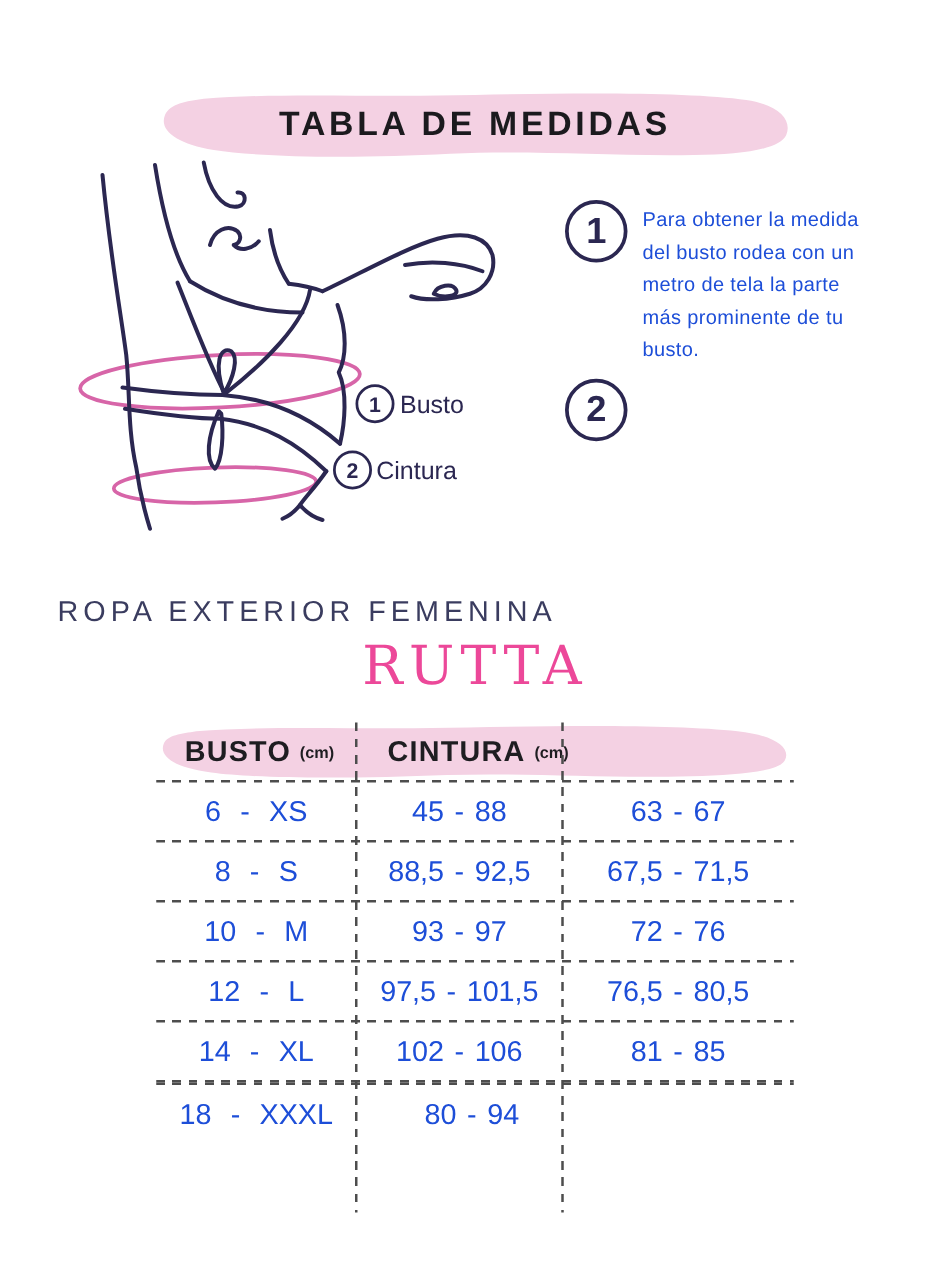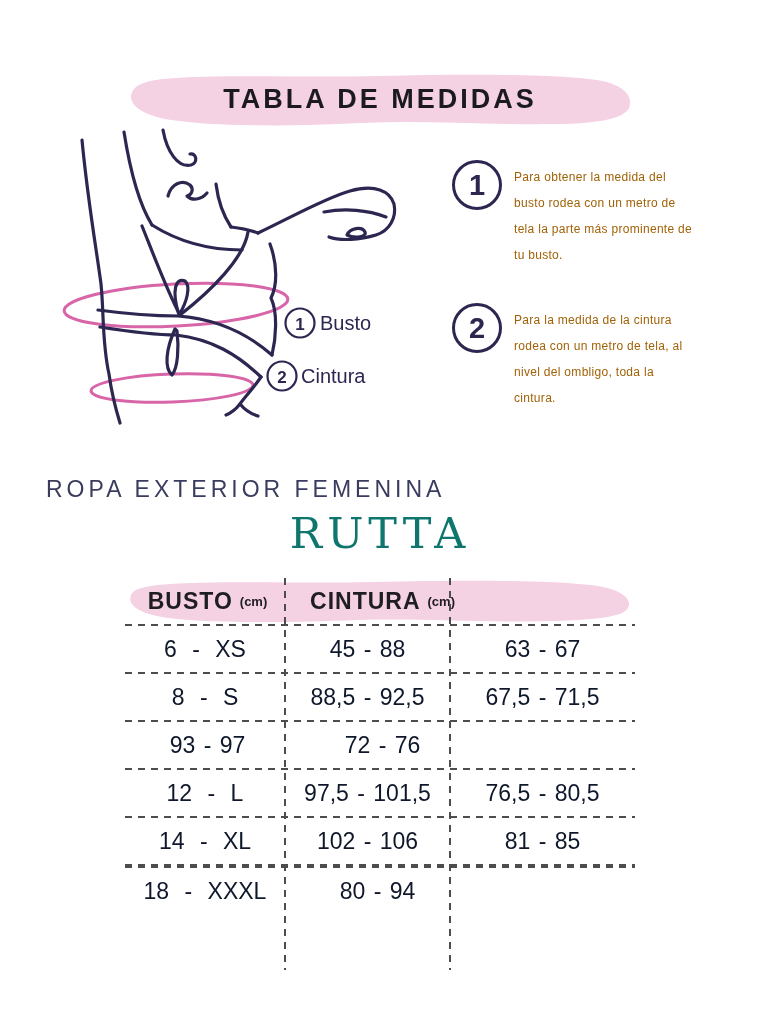--- a/index.html
+++ b/index.html
@@ -18,40 +18,40 @@
   .nv{fill:none;stroke:#2b2751;stroke-width:3.2;stroke-linecap:round;stroke-linejoin:round;}
   .pk{fill:none;stroke:#d765a8;stroke-width:3;}
   .lbl-circ{fill:none;stroke:#2b2751;stroke-width:2.2;}
   .lbl-num{font-family:"Liberation Sans",sans-serif;font-size:17px;font-weight:bold;fill:#2b2751;text-anchor:middle;}
   .lbl-txt{font-family:"Liberation Sans",sans-serif;font-size:20px;fill:#2b2751;}
 
   
   .instr-circle{position:absolute;width:44px;height:44px;border:3px solid #2b2751;border-radius:50%;
         display:flex;align-items:center;justify-content:center;
         font-size:29px;font-weight:bold;color:#2b2751;}
-  .instr-text{position:absolute;width:182px;font-size:12px;line-height:26px;color:#a16207;
+  .instr-text{position:absolute;width:182px;font-size:16px;line-height:26px;color:#1d4ed8;
         letter-spacing:0.3px;}
 
   
   .category{position:absolute;left:0;top:476px;width:760px;text-align:left;
         font-size:23px;letter-spacing:4px;color:#3a3c5f;padding-left:46px;}
   .brand{position:absolute;left:0;top:508px;width:760px;text-align:center;
-        font-family:"DejaVu Serif","Liberation Serif",serif;font-size:43px;letter-spacing:5px;color:#0f766e;}
+        font-family:"DejaVu Serif","Liberation Serif",serif;font-size:43px;letter-spacing:5px;color:#ec4899;}
 
   
   .size-table{position:absolute;left:125px;top:578px;width:510px;}
   .thead{position:relative;height:46px;display:flex;}
   .thead svg{position:absolute;inset:0;}
   .hcell{position:relative;display:flex;align-items:center;justify-content:center;
         font-size:23px;font-weight:bold;color:#1e1d21;letter-spacing:1px;}
   .unit{font-size:13px;font-weight:bold;margin-left:7px;letter-spacing:0;}
   .c1{width:160px;} .c2{width:165px;} .c3{width:185px;}
   .hline{height:2px;background-image:repeating-linear-gradient(90deg,#4d4d4d 0,#4d4d4d 7px,transparent 7px,transparent 13px);}
   .trow{display:flex;height:46px;}
-  .tcell{display:flex;align-items:center;justify-content:center;font-size:23px;color:#0f172a;}
+  .tcell{display:flex;align-items:center;justify-content:center;font-size:23px;color:#1d4ed8;}
   .trow .c1{word-spacing:9px;}
   .trow .c2,.trow .c3{word-spacing:2px;}
   .stub{height:12px;}
   .vline{position:absolute;top:0;width:2px;height:392px;
         background-image:repeating-linear-gradient(180deg,#4d4d4d 0,#4d4d4d 7px,transparent 7px,transparent 13px);}
 </style>
 </head>
 <body>
 
 <div class="page">
@@ -99,21 +99,20 @@
   </div>
 
   <div class="instr-circle" style="left:452px;top:160px;">
     <span>1</span>
   </div>
   <div class="instr-text" style="left:514px;top:164px;">Para obtener la medida del busto rodea con un metro de tela la parte más prominente de tu busto.</div>
 
   <div class="instr-circle" style="left:452px;top:303px;">
     <span>2</span>
   </div>
-  <div class="instr-text" style="left:514px;top:307px;">Para la medida de la cintura rodea con un metro de tela, al nivel del ombligo, toda la cintura.</div>
 
   <div class="category">ROPA EXTERIOR FEMENINA</div>
   <div class="brand">RUTTA</div>
 
   <div class="size-table">
     <div class="thead">
       <svg viewBox="0 0 510 46" preserveAspectRatio="none">
         <path fill="#f4d1e3" d="M32,7 C95,2 165,6 250,4 C340,2 420,2 465,7 C494,10 508,20 503,30 C499,39 468,42 428,43 C358,45 298,40 233,42 C158,45 80,45 44,40 C14,36 2,27 6,17 C9,10 20,9 32,7 Z"></path>
       </svg>
       <div class="hcell c2">
@@ -135,20 +134,21 @@
 
     <div class="hline"></div>
     <div class="trow">
       <div class="tcell c1">8 - S</div>
       <div class="tcell c2">88,5 - 92,5</div>
       <div class="tcell c3">67,5 - 71,5</div>
     </div>
 
     <div class="hline"></div>
     <div class="trow">
+      <div class="tcell c1">10 - M</div>
       <div class="tcell c2">93 - 97</div>
       <div class="tcell c3">72 - 76</div>
     </div>
 
     <div class="hline"></div>
     <div class="trow">
       <div class="tcell c1">12 - L</div>
       <div class="tcell c2">97,5 - 101,5</div>
       <div class="tcell c3">76,5 - 80,5</div>
     </div>

